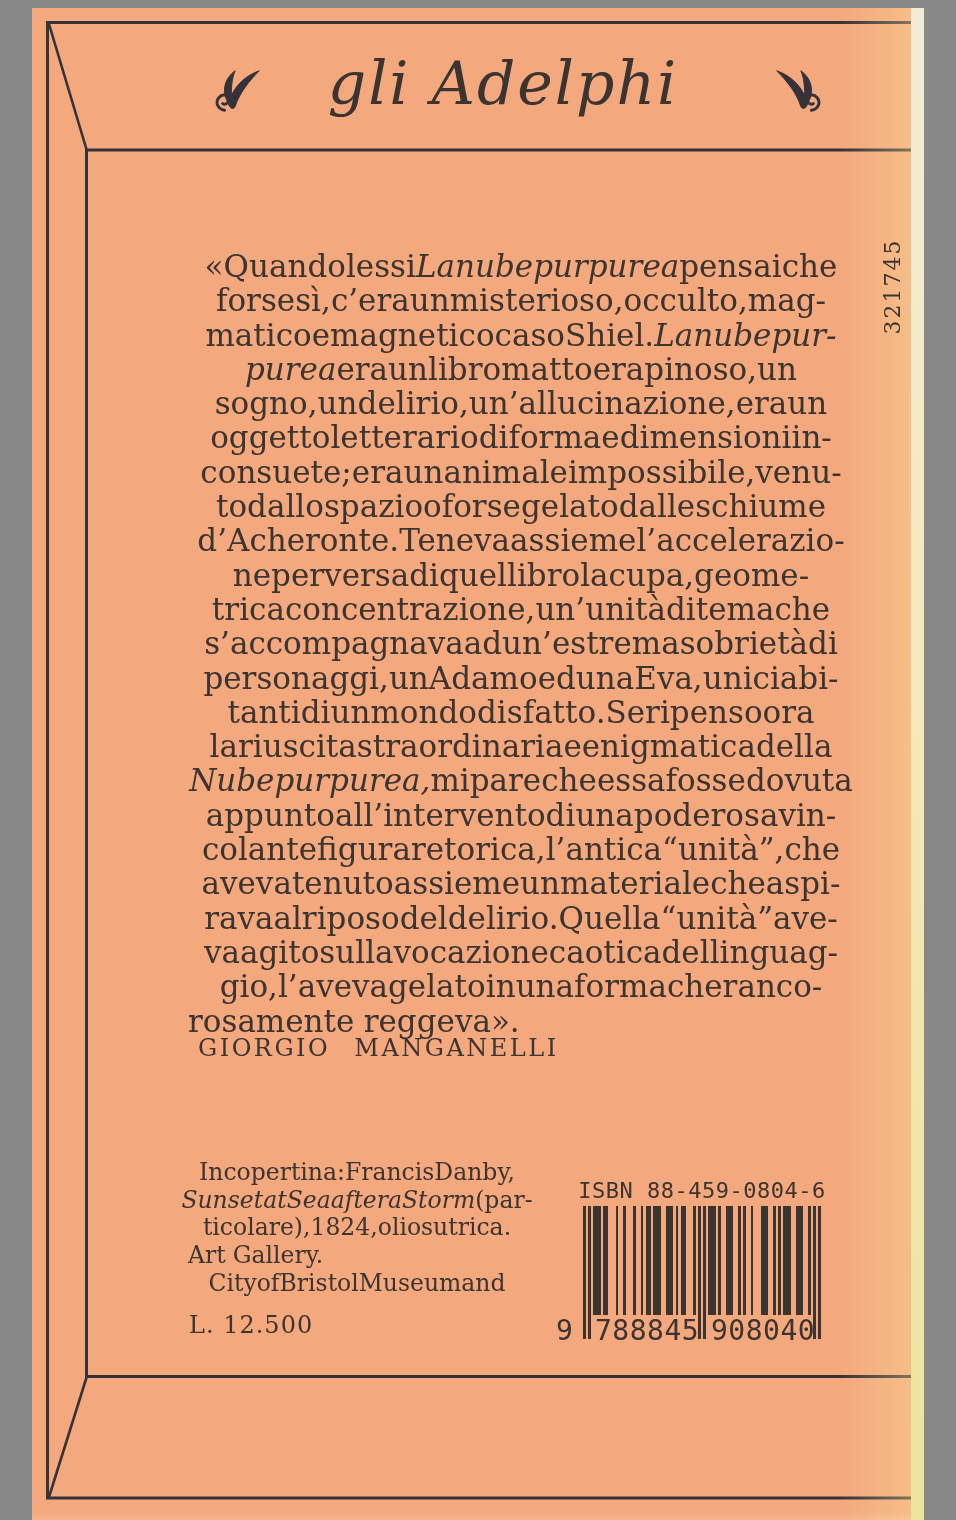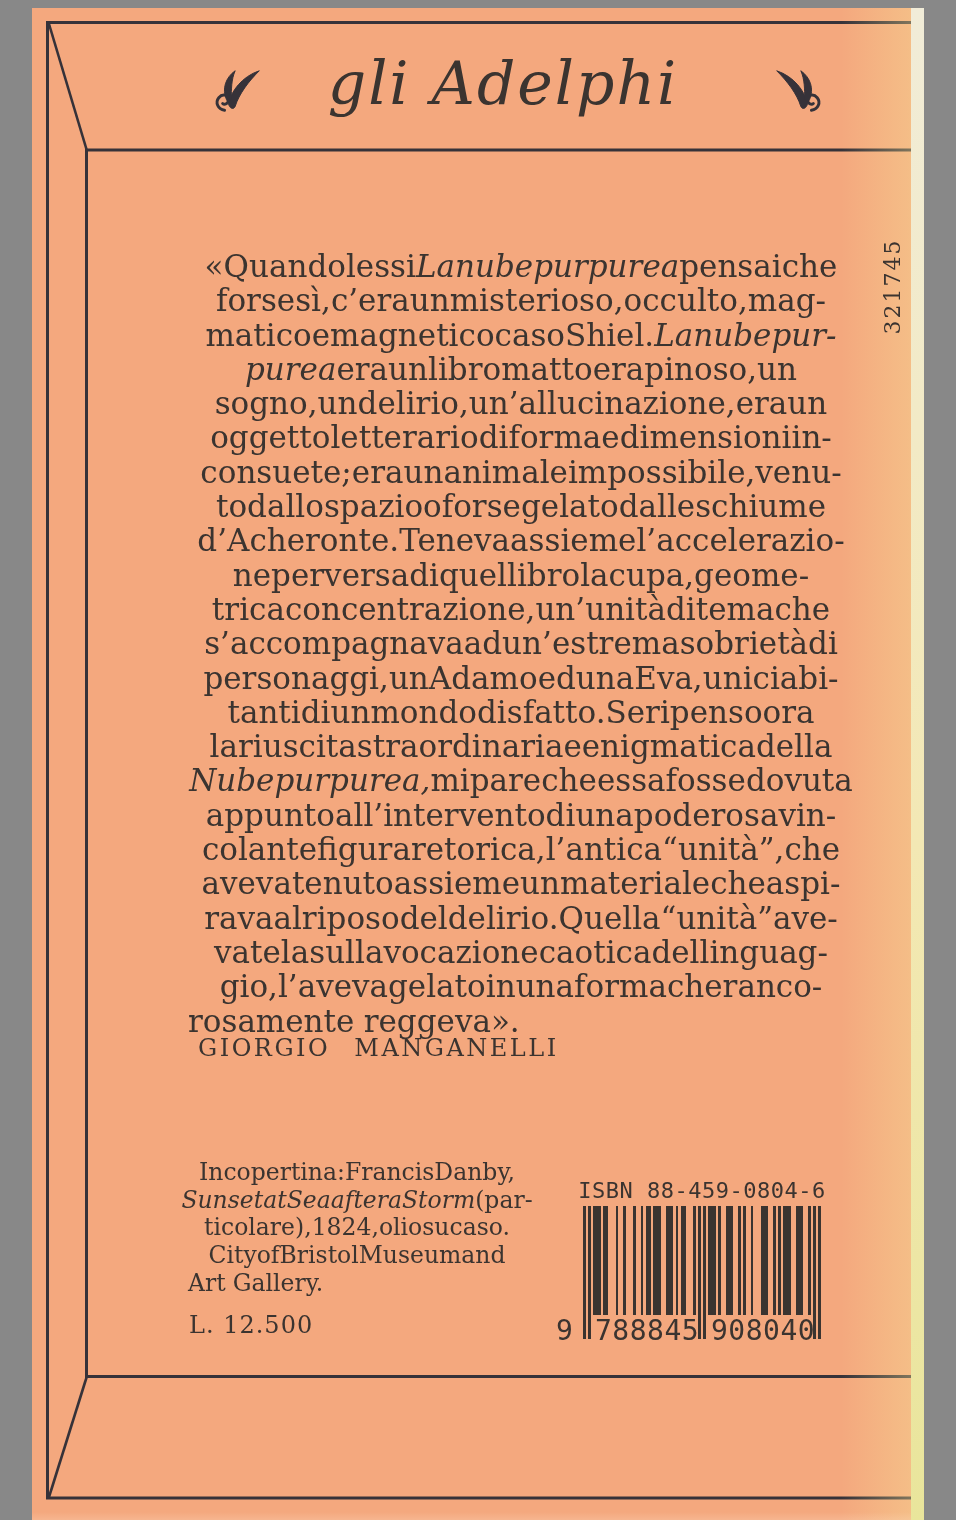--- a/index.html
+++ b/index.html
@@ -302,21 +302,21 @@
         <span>al</span>
         <span>riposo</span>
         <span>del</span>
         <span>delirio.</span>
         <span>Quella</span>
         <span>“unità”</span>
         <span>ave-</span>
       </div>
       <div class="tline">
         <span>va</span>
-        <span>tela</span>
+        <span>agito</span>
         <span>sulla</span>
         <span>vocazione</span>
         <span>caotica</span>
         <span>del</span>
         <span>linguag-</span>
       </div>
       <div class="tline">
         <span>gio,</span>
         <span>l’aveva</span>
         <span>gelato</span>
@@ -351,32 +351,32 @@
         <span class="it">after</span>
         <span class="it">a</span>
         <span class="it">Storm</span>
         <span>(par-</span>
       </div>
       <div class="tline">
         <span>ticolare),</span>
         <span>1824,</span>
         <span>olio</span>
         <span>su</span>
-        <span>caso.</span>
+        <span>trica.</span>
+      </div>
+      <div class="tline last">
+        <span>Art</span>
+        <span>Gallery.</span>
       </div>
       <div class="tline">
         <span>City</span>
         <span>of</span>
         <span>Bristol</span>
         <span>Museum</span>
         <span>and</span>
-      </div>
-      <div class="tline last">
-        <span>Art</span>
-        <span>Gallery.</span>
       </div>
     </div>
 
   <div class="price">L. 12.500</div>
 
   <div class="isbn-area">
     <div class="isbn">ISBN 88-459-0804-6</div>
     <div class="bars">
         <span class="module on tall"></span>
         <span class="module tall"></span>

